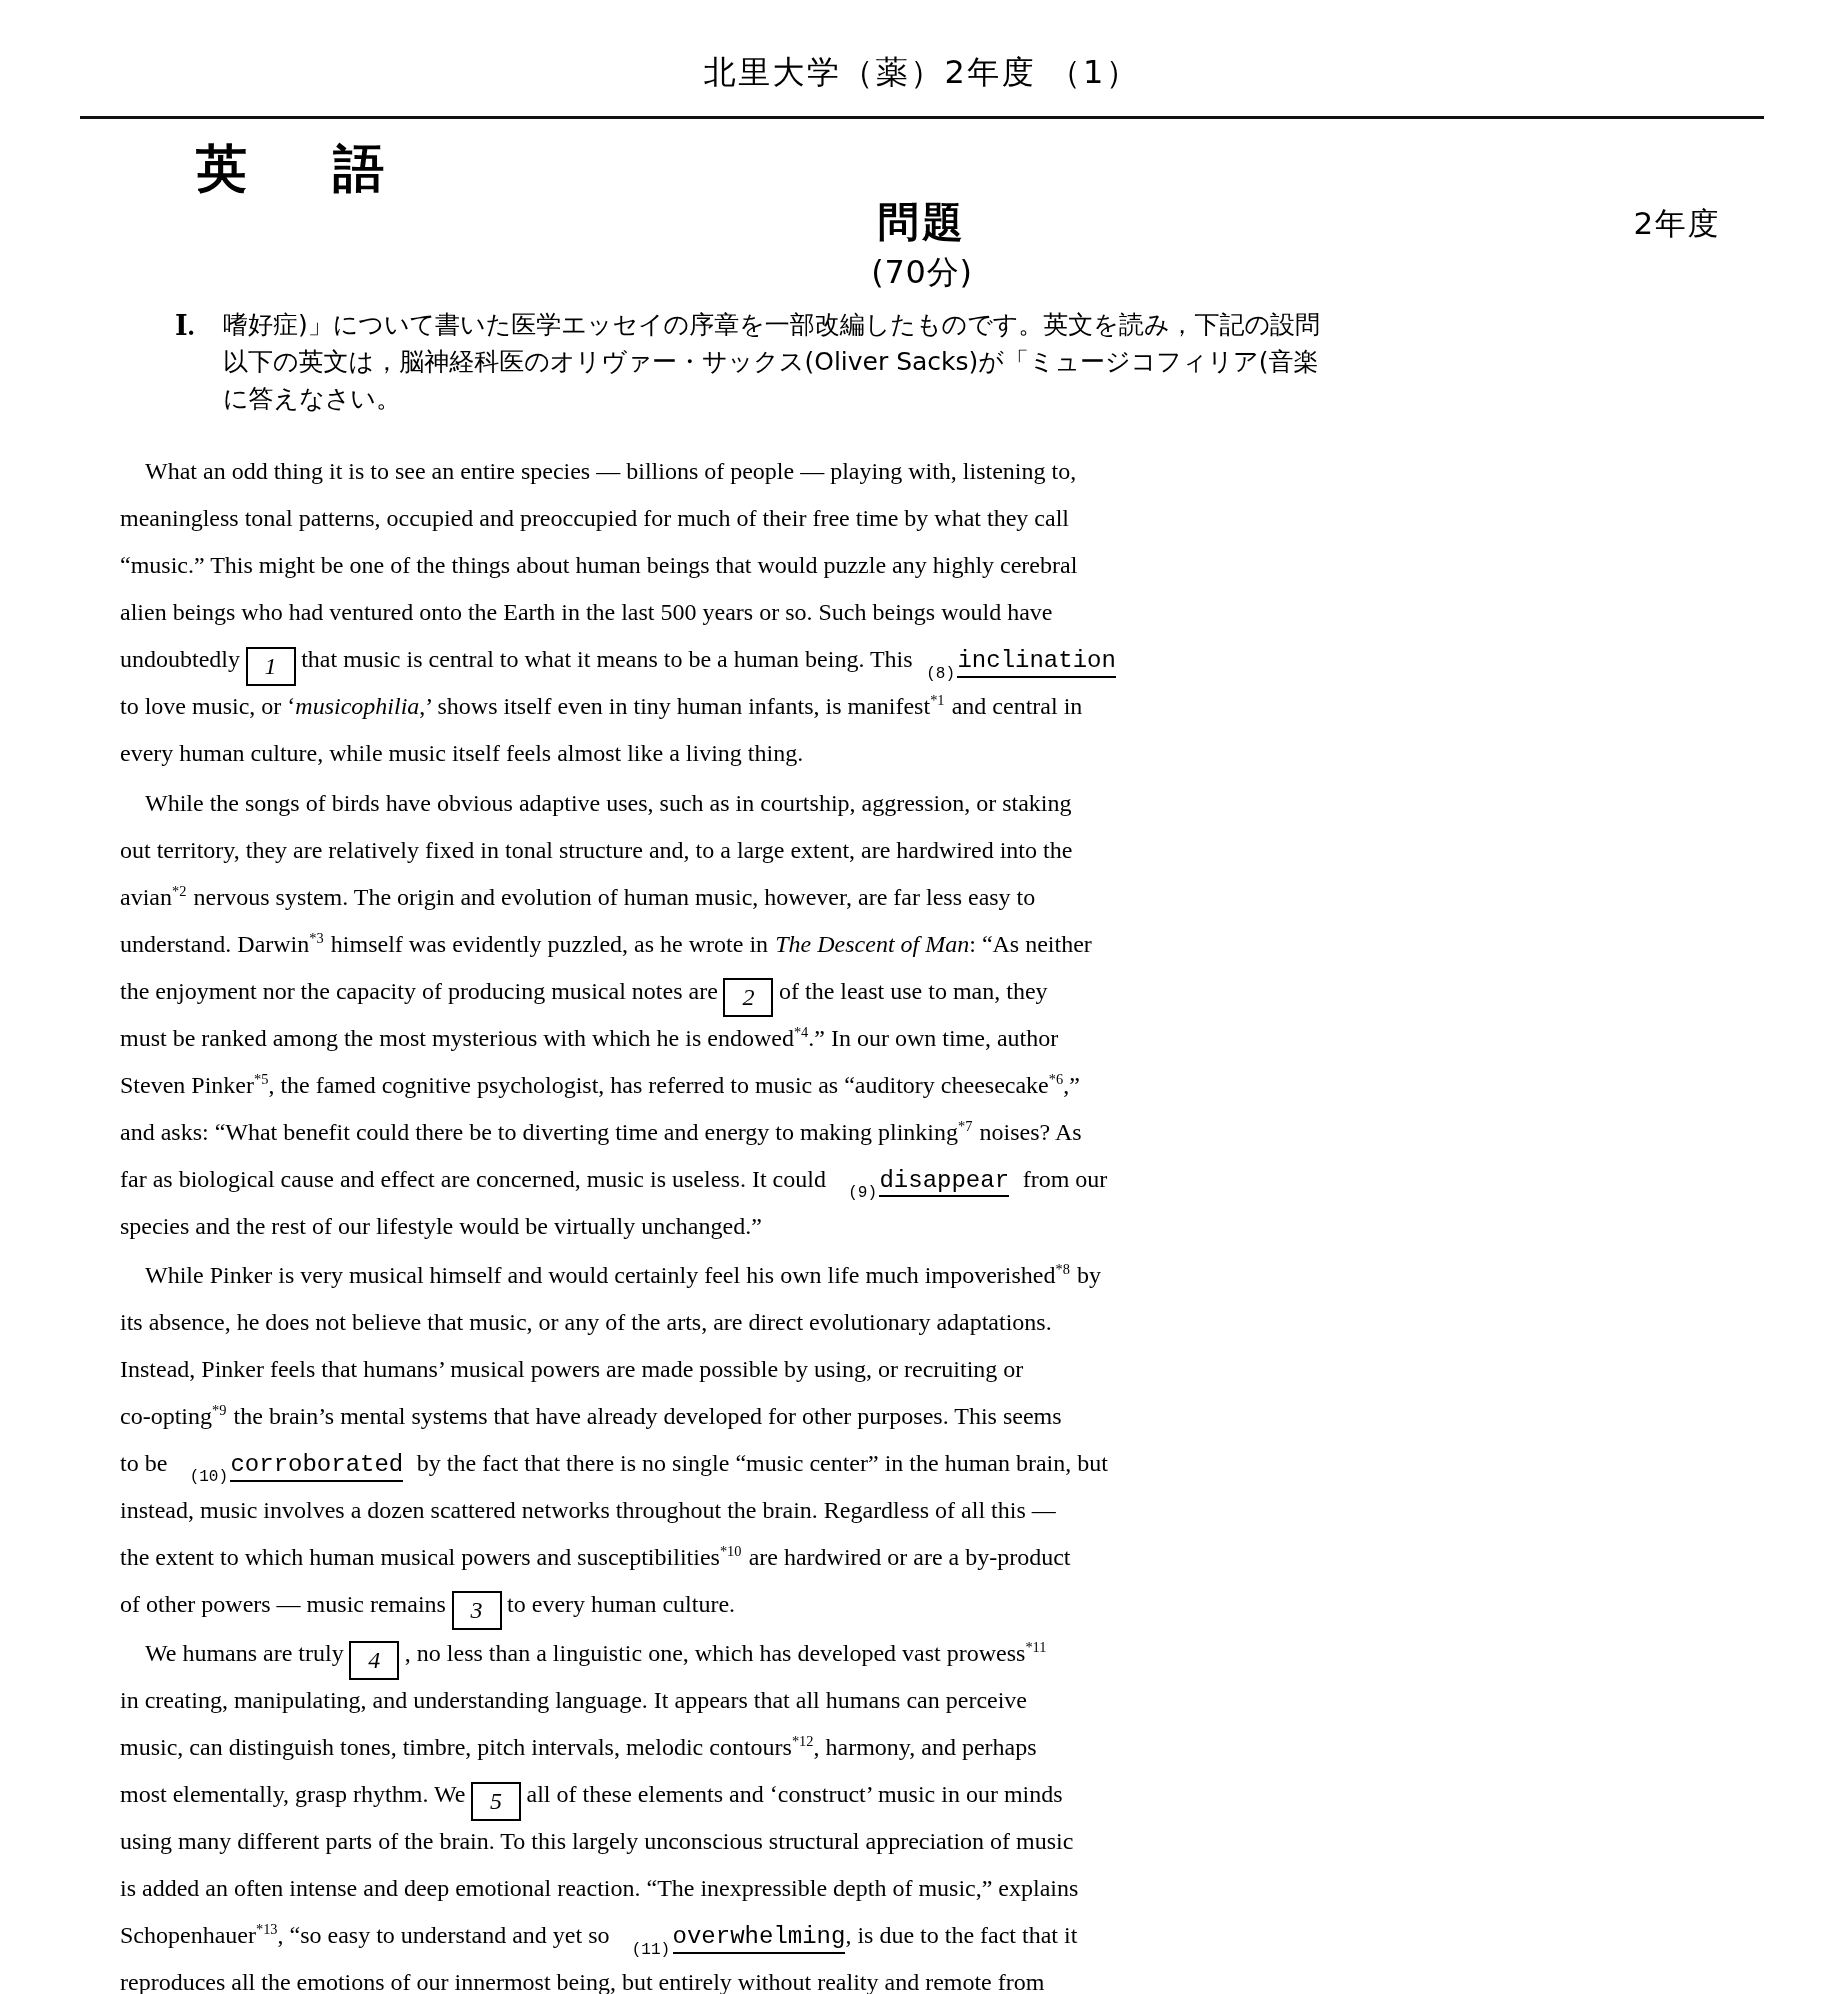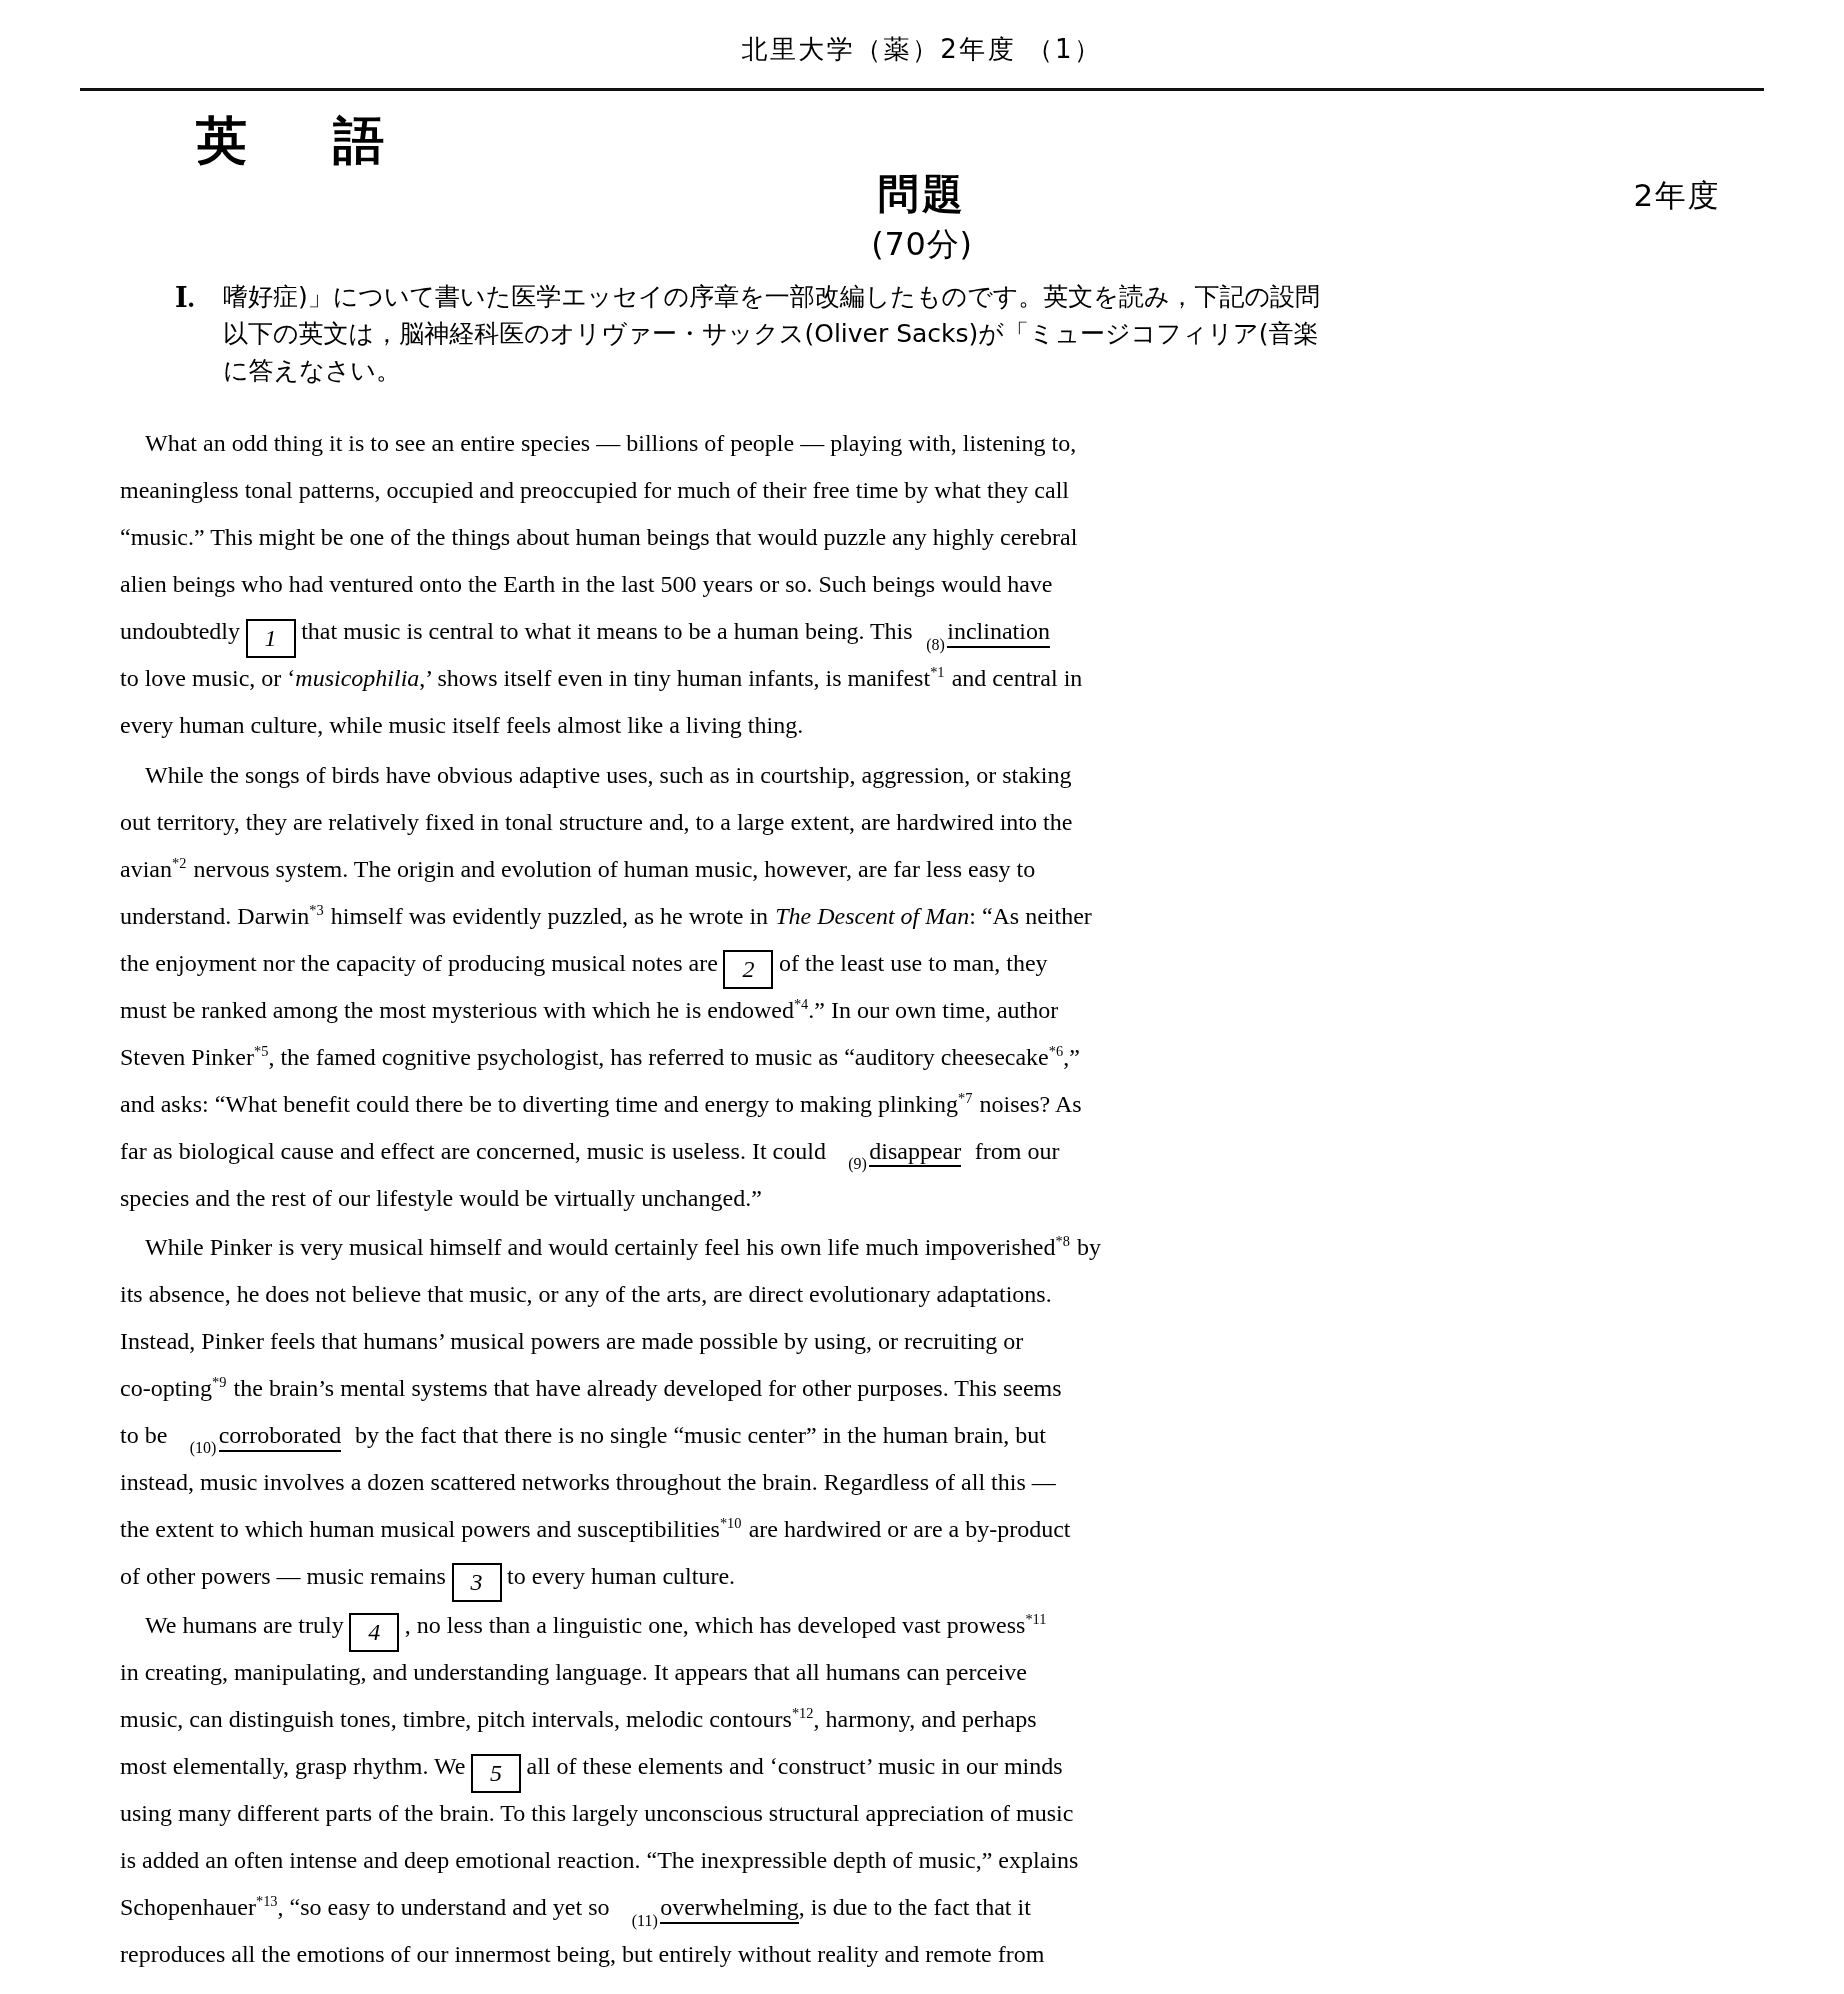--- a/index.html
+++ b/index.html
@@ -21,23 +21,23 @@
     background: #fff;
     box-sizing: border-box;
     padding: 0;
     overflow: hidden;
   }
 
   
   .running-head {
     text-align: center;
     font-family: "DejaVu Sans", "Liberation Sans", sans-serif;
-    font-size: 26px;
+    font-size: 32px;
     letter-spacing: 2.4px;
-    padding-top: 32px;
+    padding-top: 51px;
     font-weight: 500;
   }
   .head-rule {
     margin: 21px 80px 0 80px;
     border: 0;
     border-top: 3.6px solid #111;
   }
 
   
   .title-block {
@@ -156,20 +156,21 @@
     padding: 0 4px;
     background: #fff;
   }
 
   
   .uterm {
     display: inline-block;
     position: relative;
     white-space: nowrap;
     vertical-align: baseline;
+    font-family: Liberation Mono, monospace;
   }
   .uterm .word {
     border-bottom: 2.8px solid #000;
     padding-bottom: 1.6px;
   }
   .uterm .unum {
     font-size: 16px;
     vertical-align: -10.4px;
     padding-right: 2.4px;
     letter-spacing: 0;

